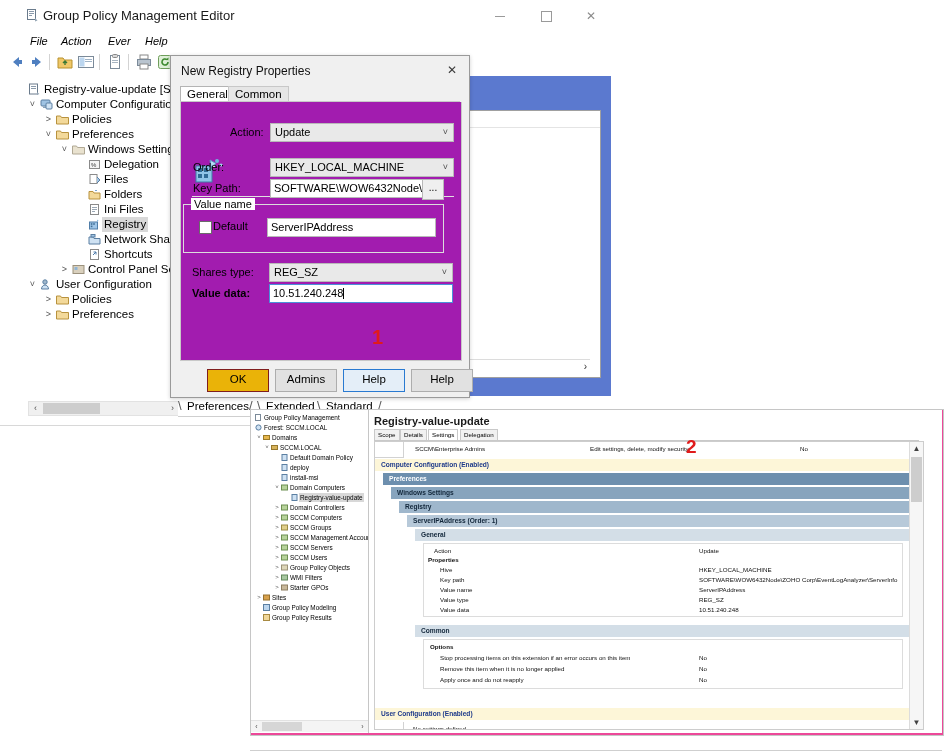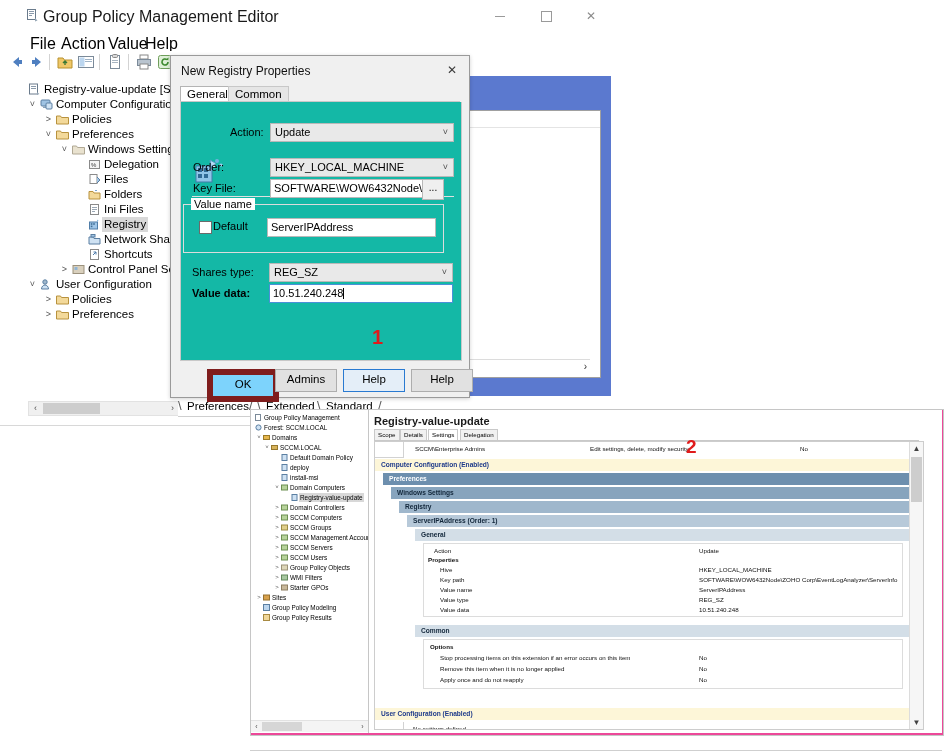--- a/index.html
+++ b/index.html
@@ -16,36 +16,36 @@
     position:absolute;left:0;top:0;width:618px;height:428px;
     background:#ffffff;
   }
   #gpme-titlebar{
     position:absolute;left:0;top:0;width:618px;height:32px;background:#ffffff;
   }
   #gpme-title-icon{
     position:absolute;left:27px;top:9px;width:11px;height:13px;
   }
   #gpme-title-text{
-    position:absolute;left:43px;top:8px;font-size:16px;color:#1a1a1a;white-space:nowrap;text-align:center;
+    position:absolute;left:43px;top:8px;font-size:13px;color:#1a1a1a;white-space:nowrap;text-align:center;
   }
   .wbtn{position:absolute;top:6px;width:26px;height:20px;cursor:default;}
   #win-min{left:487px;}
   #win-max{left:533px;}
   #win-close{left:578px;}
   .wbtn .g{position:absolute;left:50%;top:50%;transform:translate(-50%,-50%);color:#8b8b8b;font-size:12px;line-height:1;}
   #win-min .bar{position:absolute;left:8px;top:10px;width:10px;height:1px;background:#9a9a9a;}
   #win-max .sq{position:absolute;left:8px;top:5px;width:9px;height:9px;border:1px solid #9a9a9a;}
 
   
   #gpme-menubar{
     position:absolute;left:0;top:32px;width:618px;height:19px;background:#ffffff;
   }
   .menu-item{
-    position:absolute;top:2px;font-size:16px;color:#000;padding:1px 4px;cursor:default;white-space:nowrap;
+    position:absolute;top:2px;font-size:11px;color:#000;padding:1px 4px;cursor:default;white-space:nowrap;font-style:italic;
   }
 
   
   #gpme-toolbar{
     position:absolute;left:0;top:51px;width:618px;height:22px;background:#ffffff;
   }
   #gpme-toolbar .sep{position:absolute;top:3px;width:1px;height:16px;background:#d3d3d3;}
   .tbi{position:absolute;top:2px;width:18px;height:18px;cursor:default;}
 
   #gpme-body{
@@ -109,21 +109,21 @@
   #dlg-tabs{position:absolute;left:9px;top:30px;width:280px;height:16px;}
   .dtab{
     position:absolute;top:0;height:16px;line-height:15px;font-size:11.5px;color:#000;
     padding:0 6px;border:1px solid #c8c8c8;border-bottom:none;background:#e6e6e6;cursor:default;
   }
   .dtab.active{background:#ffffff;border-color:#b4b4b4;}
   #dlg-tabstrip{position:absolute;left:9px;top:45px;width:280px;height:1px;background:#c8c8c8;}
 
   #dlg-pane{
     position:absolute;left:9px;top:46px;width:280px;height:258px;
-    background:#14b8a6;border:1px solid #c8c8c8;border-top:none;
+    background:#a21caf;border:1px solid #c8c8c8;border-top:none;
   }
 
   .fld-lbl{position:absolute;font-size:11px;color:#000;white-space:nowrap;}
   .combo{
     position:absolute;height:17px;background:#e9e9e9;border:1px solid #b9b9b9;
     font-size:11px;color:#000;
   }
   .combo .val{position:absolute;left:4px;top:2px;white-space:nowrap;}
   .combo .arw{position:absolute;right:5px;top:4px;font-size:9px;color:#4a4a4a;line-height:9px;}
   .textin{
@@ -155,21 +155,21 @@
   #annot-1{
     position:absolute;left:372px;top:326px;font-size:20px;font-weight:bold;color:#e01b1b;
     font-family:"Liberation Sans", sans-serif;
   }
 
   #dlg-btnrow{position:absolute;left:0;top:305px;width:298px;height:36px;background:#f0f0f0;}
   .dbtn{
     position:absolute;top:8px;width:60px;height:21px;background:#e1e1e1;border:1px solid #adadad;
     font-size:11.5px;color:#000;text-align:center;line-height:19px;cursor:default;
   }
-  .dbtn.default{border:6px solid #7f1d1d;background:#7dd3fc;}
+  .dbtn.default{border:1px solid #7f1d1d;background:#eab308;}
   .dbtn.highlight{border:1px solid #2a7ad1;background:#e4eef8;}
 
   
   #gpm-window{
     position:absolute;left:250px;top:409px;width:692px;height:325px;
     background:#ec4899;border:1px solid #c6c6c6;
   }
   #gpm-tree{
     position:absolute;left:0px;top:0px;width:117px;height:323px;background:#ffffff;border-right:1px solid #c6c6c6;
     overflow:hidden;
@@ -256,21 +256,21 @@
         <span class="sq"></span>
       </div>
     <div class="wbtn" id="win-close">
         <span class="g">✕</span>
       </div>
   </div>
 
   <div id="gpme-menubar">
     <span class="menu-item" style="left:26px;">File</span>
     <span class="menu-item" style="left:57px;">Action</span>
-    <span class="menu-item" style="left:104px;">Value</span>
+    <span class="menu-item" style="left:104px;">Ever</span>
     <span class="menu-item" style="left:141px;">Help</span>
   </div>
 
   <div id="gpme-toolbar">
     <div class="tbi" style="left:8px;">
       <svg width="18" height="18" viewBox="0 0 18 18">
           <path d="M11 4 L5 9 L11 14 L11 11 L14 11 L14 7 L11 7 Z" fill="#4f7fc0"></path>
         </svg>
     </div>
     <div class="tbi" style="left:28px;">
@@ -515,21 +515,21 @@
     </div>
 
     <div id="dlg-sep"></div>
 
     <span class="fld-lbl" style="left:12px;top:59px;">Order:</span>
     <div class="combo" style="left:89px;top:56px;width:182px;">
       <span class="val">HKEY_LOCAL_MACHINE</span>
       <span class="arw">˅</span>
     </div>
 
-    <span class="fld-lbl" style="left:12px;top:80px;">Key File:</span>
+    <span class="fld-lbl" style="left:12px;top:80px;">Key Path:</span>
     <div class="textin" style="left:89px;top:77px;width:156px;">
       <span class="val">SOFTWARE\WOW6432Node\ZOHO Corp\Ever</span>
     </div>
   </div>
 
   <div id="btn-browse">...</div>
 
   <div id="grp-valname"></div>
   <span id="grp-valname-lbl">Value name</span>
   <div id="chk-default"></div>

